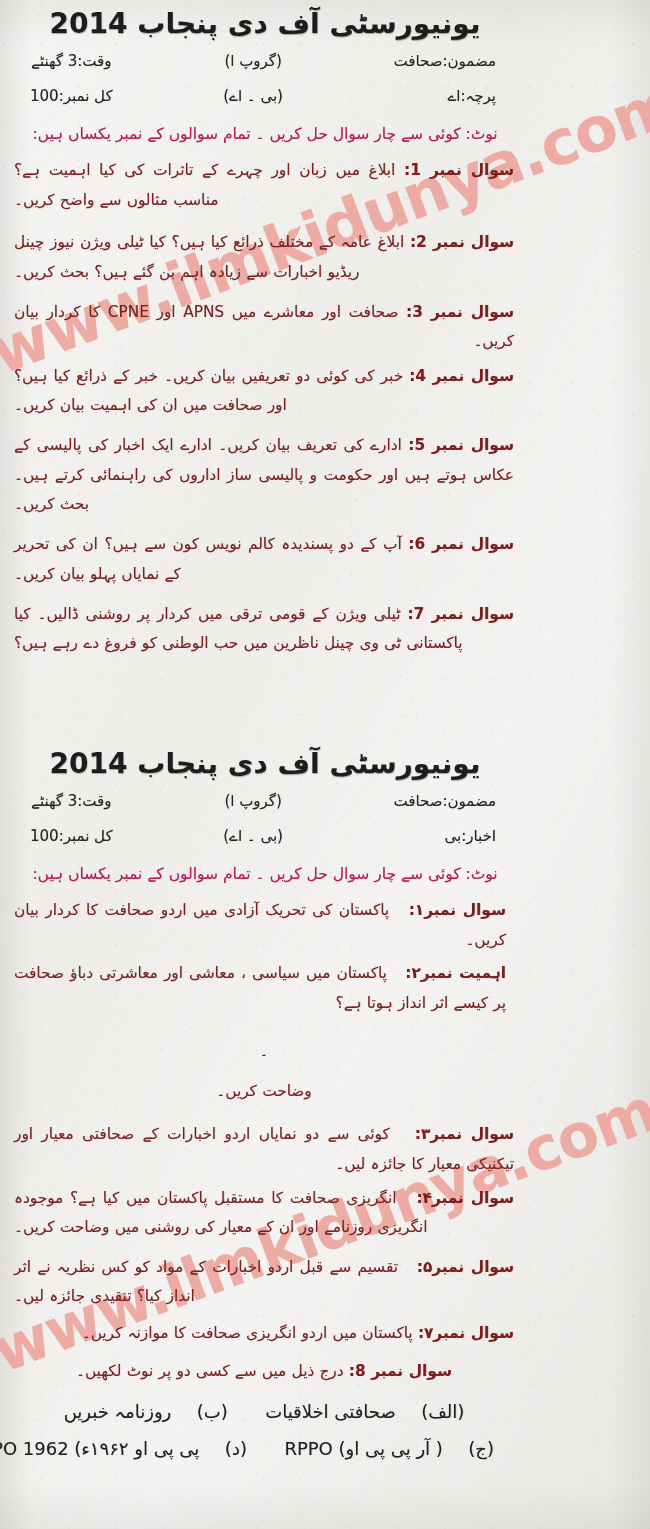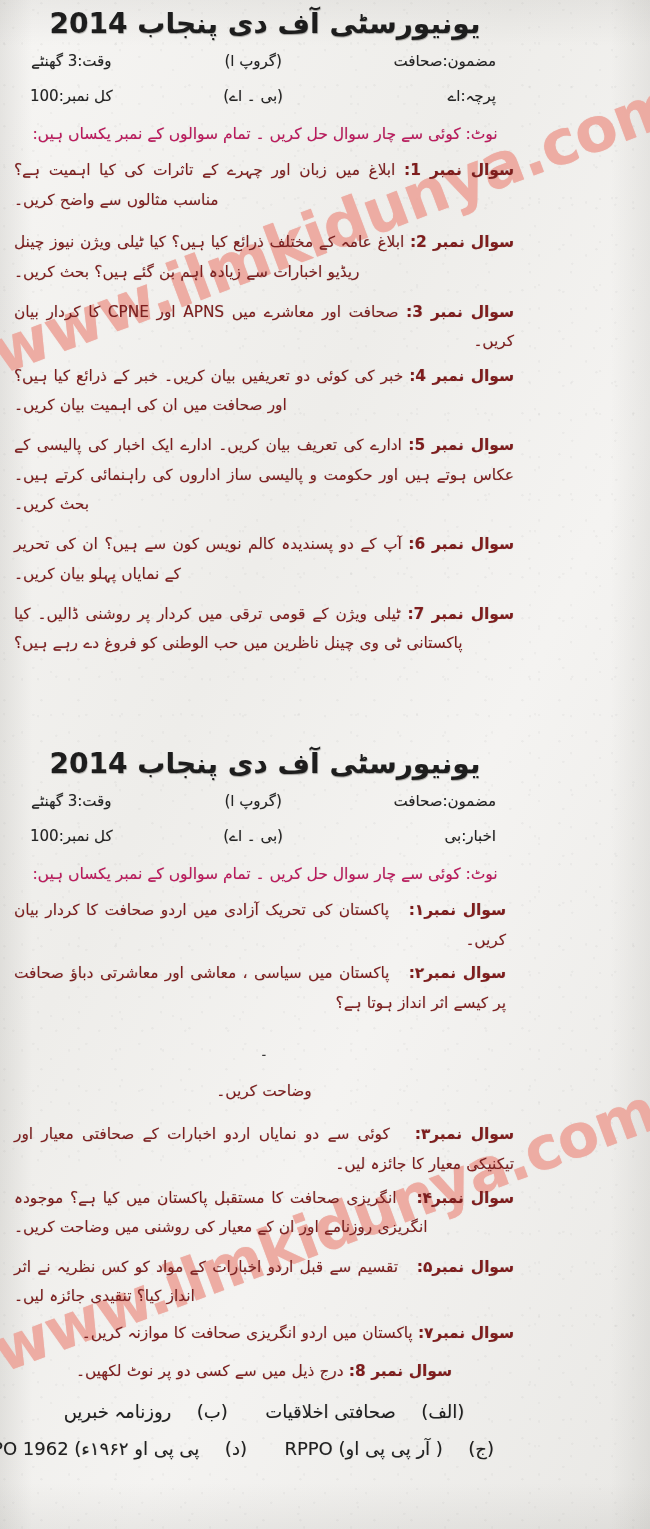--- a/index.html
+++ b/index.html
@@ -234,21 +234,21 @@
 
     <div class="q-list" style="margin-top:10px;">
 
       <p class="q" style="text-align-last:right;padding-right:8px;">
         <span class="lbl">سوال نمبر۱:</span>
         &nbsp;
         <span>پاکستان کی تحریک آزادی میں اردو صحافت کا کردار بیان کریں۔</span>
       </p>
 
       <p class="q" style="margin-top:4px;text-align-last:right;padding-right:8px;">
-        <span class="lbl">سوال نمبر۲:</span>
+        <span class="lbl">اہمیت نمبر۲:</span>
         &nbsp;
         <span>پاکستان میں سیاسی ، معاشی اور معاشرتی دباؤ صحافت پر کیسے اثر انداز ہوتا ہے؟</span>
       </p>
 
       <div class="dash-sep" style="margin-top:26px;">۔</div>
 
       <p class="q" style="margin-top:18px;text-align:left;text-align-last:center;">
         <span>وضاحت کریں۔</span>
       </p>
 

